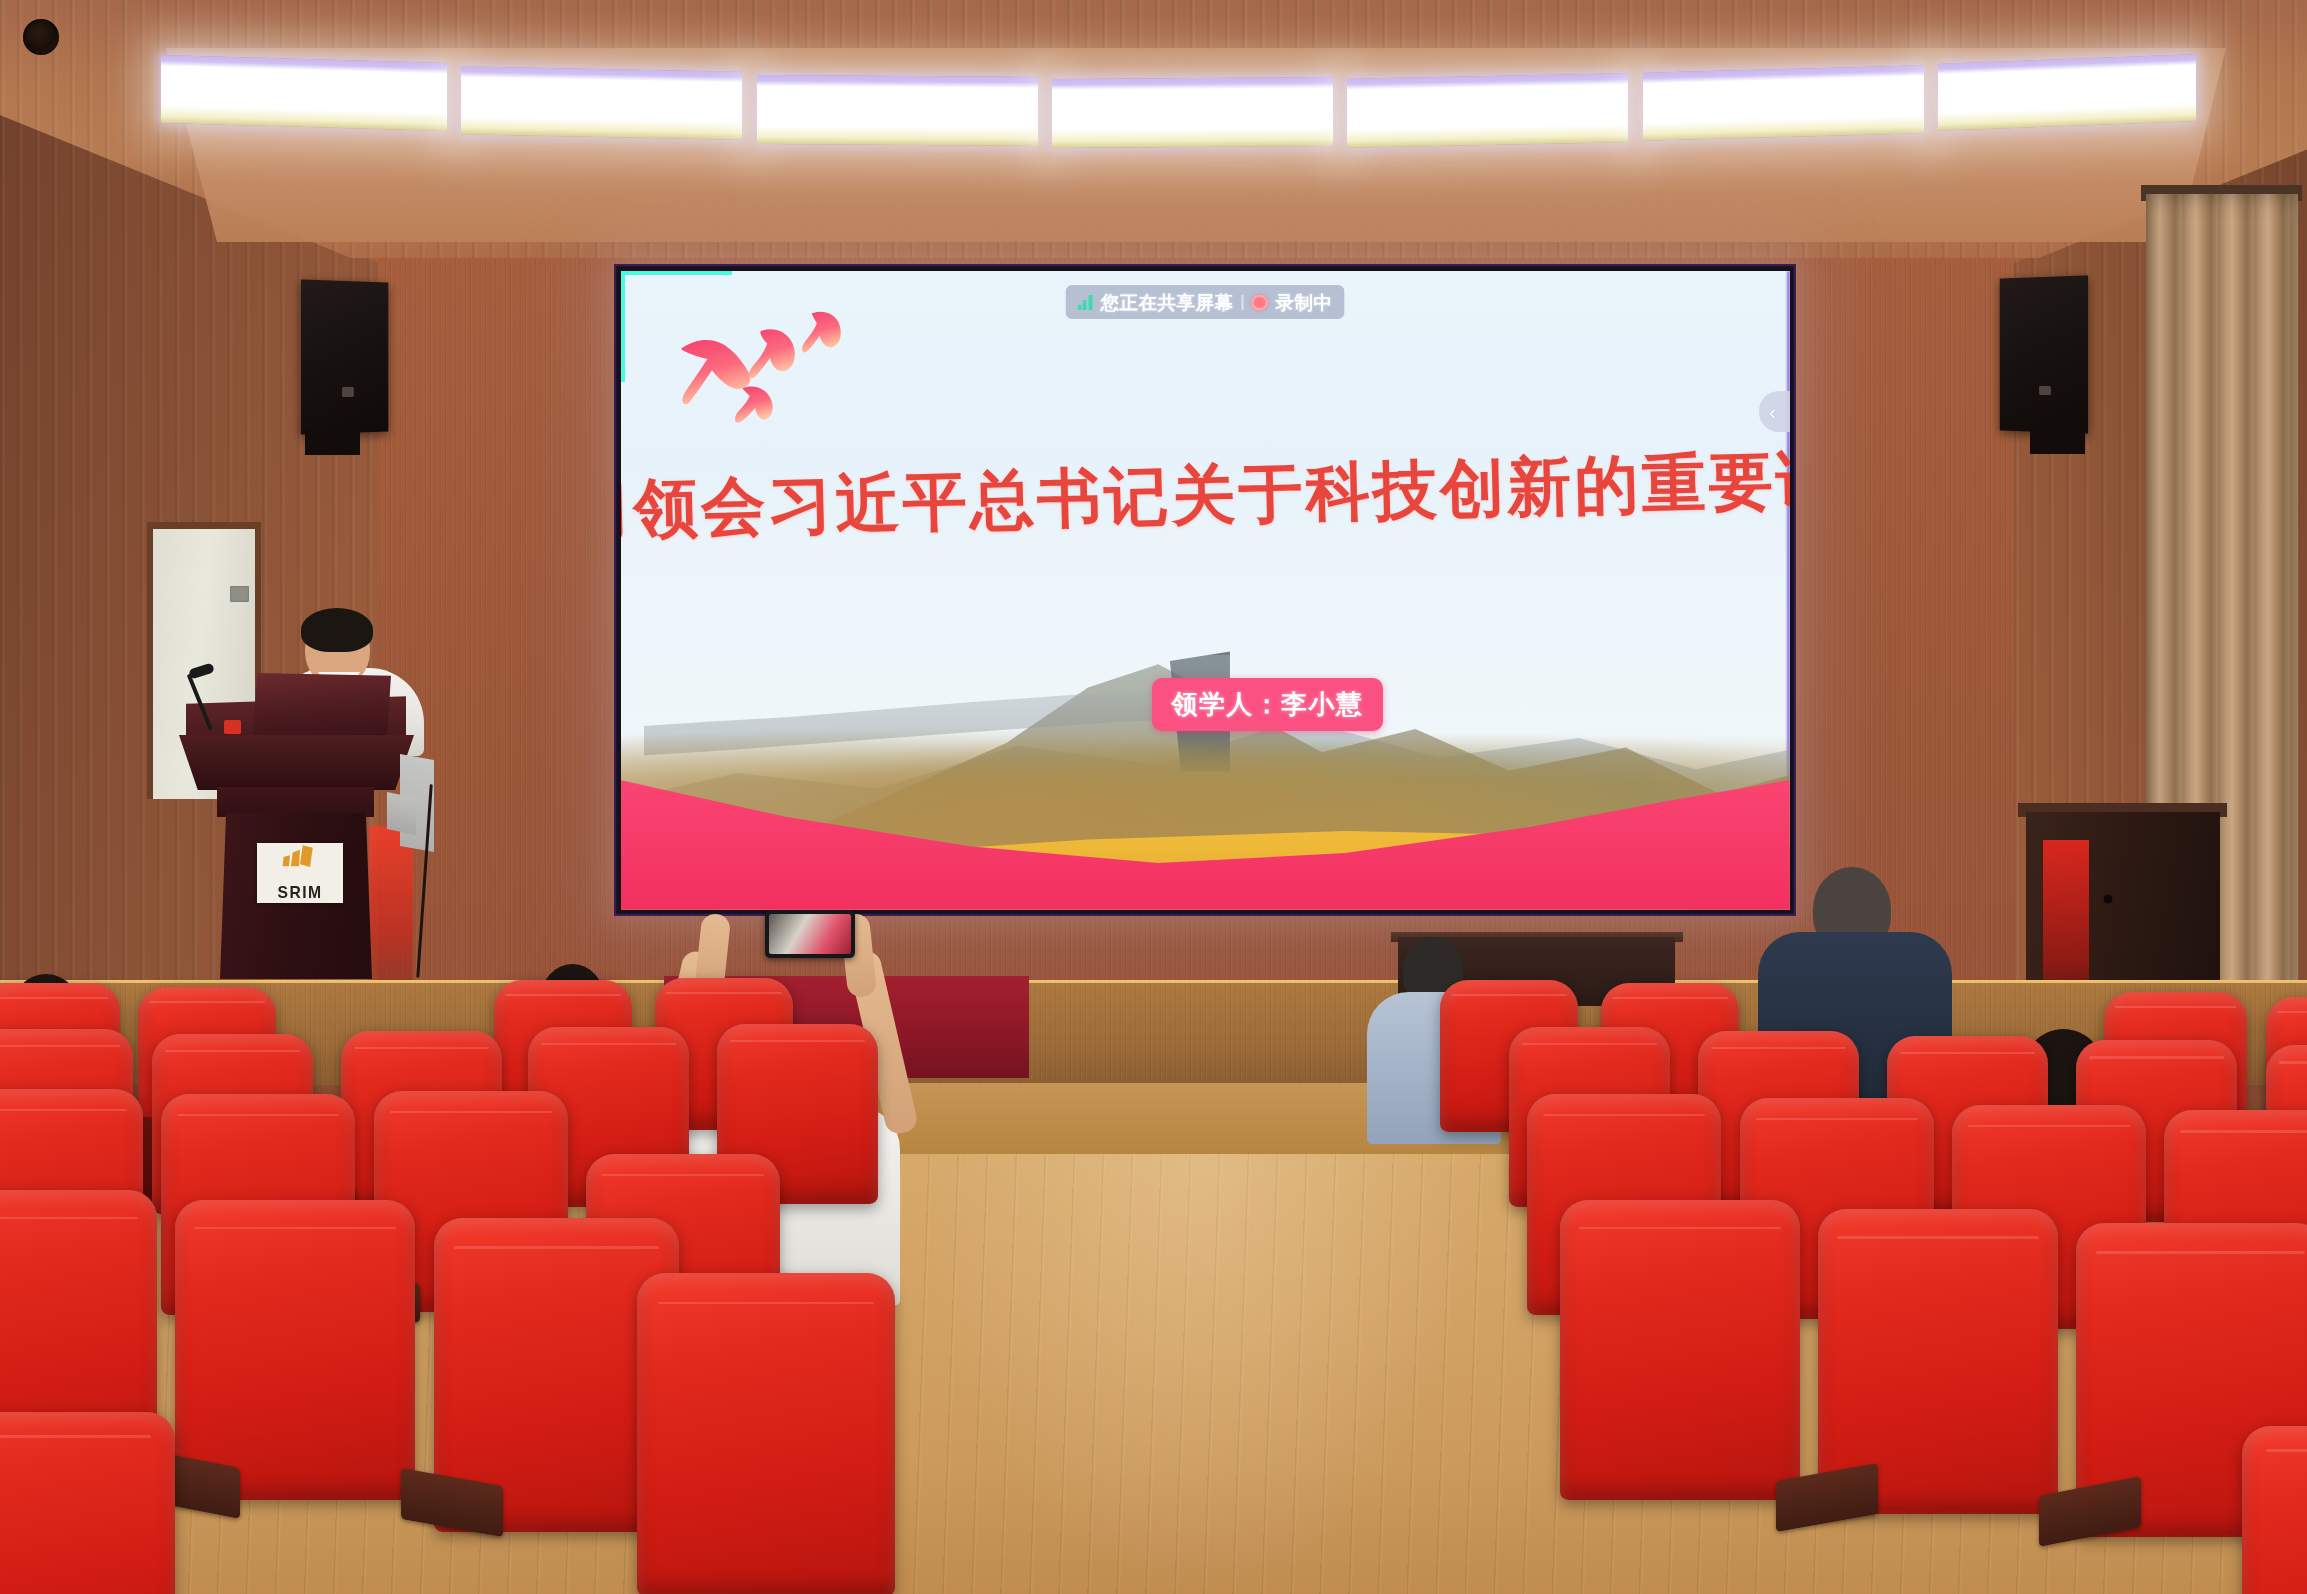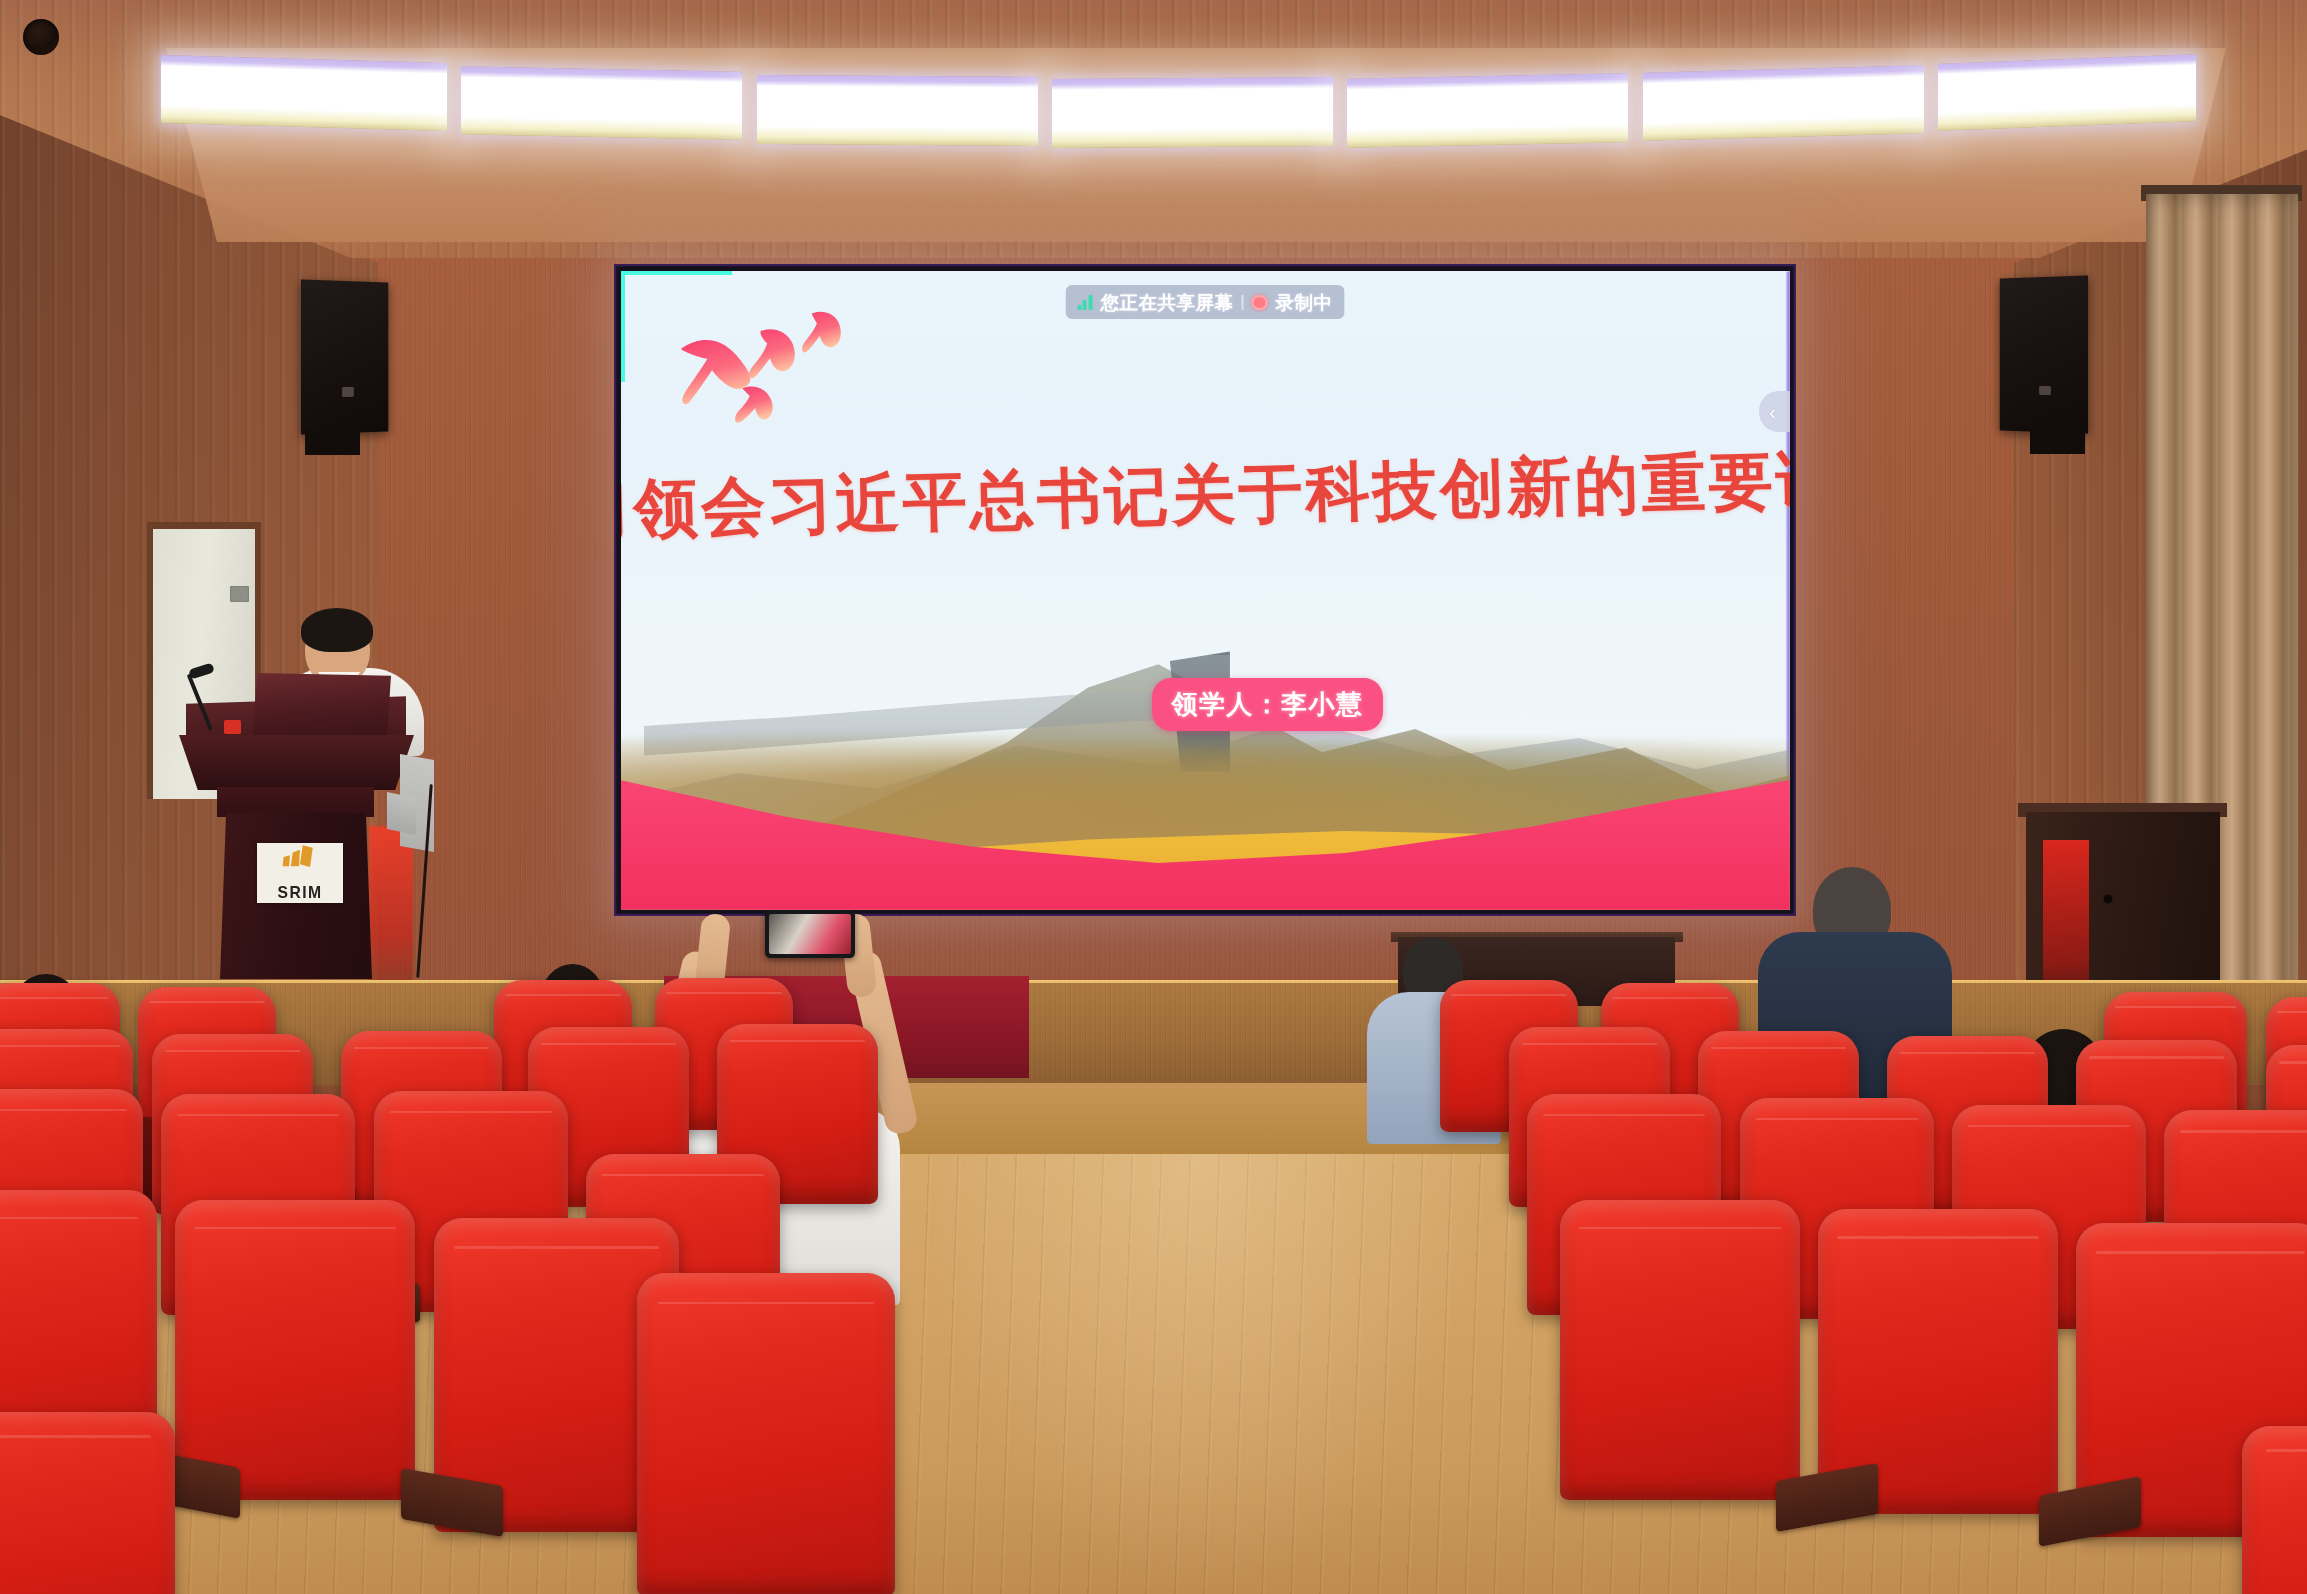--- a/index.html
+++ b/index.html
@@ -159,21 +159,21 @@
     font-family: "Liberation Serif", "DejaVu Serif", serif;
     font-size: 64px; font-weight: 700; letter-spacing: 3.2px;
     white-space: nowrap; z-index: 6;
     text-shadow: 0 0.9px 2.8px rgba(255,120,100,.35);
   }
 
   
   .speaker-badge {
     position: absolute; left: 531px; top: 407px;
     background: #fa5082;
-    border-radius: 19px;
+    border-radius: 10px;
     padding: 9.2px 20px;
     z-index: 7;
     box-shadow: 0 1.8px 7.4px rgba(220,40,90,.35);
   }
   .speaker-badge span {
     color: #fff; font-size: 26px; font-weight: 700; letter-spacing: 1.4px;
     white-space: nowrap;
     text-shadow: 0 0 4.6px rgba(255,255,255,.5);
   }
 

